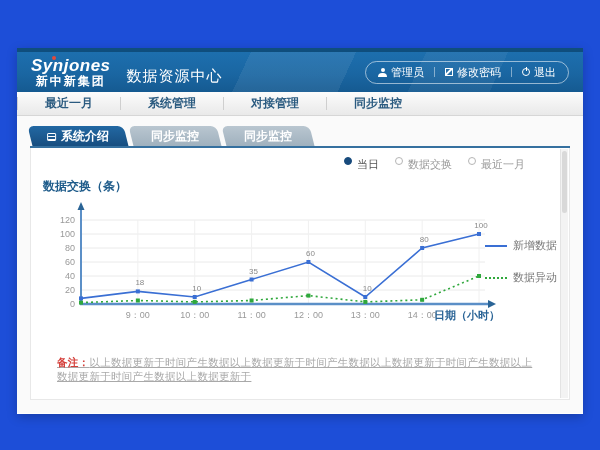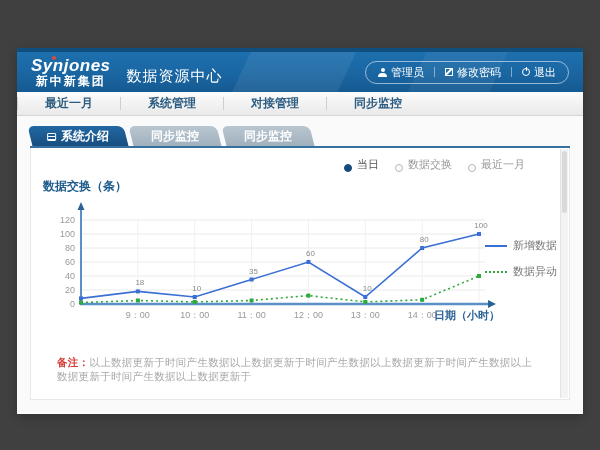--- a/index.html
+++ b/index.html
@@ -1,18 +1,18 @@
 <!DOCTYPE html>
 <html><head>
 <meta charset="utf-8">
 <style>
   * { margin:0; padding:0; box-sizing:border-box; }
   html,body { width:600px; height:450px; background:#ffffff; overflow:hidden;
               font-family:"Liberation Sans","DejaVu Sans",sans-serif; }
-  .page { position:relative; width:600px; height:450px; background:#404040; }
+  .page { position:relative; width:600px; height:450px; background:#1d4ed8; }
 
   .window { position:absolute; left:17px; top:48px; width:566px; height:366px;
             background:#ffffff; box-shadow:0 3px 10px rgba(0,0,0,.22); }
 
   
   .topstrip { height:4px; background:#0f4e7d; }
   .hdr { position:relative; height:40px; display:flex; align-items:center;
          padding:0 14px; overflow:hidden;
          background:linear-gradient(180deg,#1d6fae 0%,#1a66a2 55%,#155a91 100%); }
   .hdr::after { content:""; position:absolute; inset:0; pointer-events:none;
@@ -61,36 +61,36 @@
   .tab.inactive { width:88px; background:linear-gradient(180deg,#b9c6d0,#a0b1be); margin-left:5px; z-index:2; }
   .icon-doc { width:9px; height:8px; border:1px solid #fff; border-radius:1px;
               background:linear-gradient(180deg,transparent 2px,#fff 2px,#fff 3px,transparent 3px,
                           transparent 5px,#fff 5px,#fff 6px,transparent 6px); }
 
   .panel { position:relative; height:252px; background:#ffffff;
            border:1px solid #e8e8e8; border-top:none; }
 
   .filters { position:absolute; top:9px; right:44px; display:flex; gap:16px;
              font-size:11px; color:#999; }
-  .filter { display:flex; align-items:flex-end; gap:5px; cursor:pointer; }
+  .filter { display:flex; align-items:flex-start; gap:5px; cursor:pointer; }
   .filter.sel { color:#555; }
   .radio { width:8px; height:8px; border-radius:50%; border:1px solid #b5b5b5; background:#fff; }
   .radio.sel { background:#174a7c; border-color:#174a7c; }
 
   .y-title { position:absolute; top:30px; left:12px; font-size:12px; font-weight:bold; color:#1f5c8b; }
   .chart-wrap { position:absolute; top:46px; left:16px; width:455px; height:140px; }
-  .legend { position:absolute; top:90px; right:12px; display:flex; flex-direction:column; gap:11px;
+  .legend { position:absolute; top:90px; right:12px; display:flex; flex-direction:column; gap:17px;
             font-size:11px; color:#777; }
   .legend-item { display:flex; align-items:center; gap:6px; white-space:nowrap; }
   .sw { width:22px; height:0; }
   .sw.solid  { border-top:2px solid #3a6fd4; }
   .sw.dotted { border-top:2px dotted #2fa83c; }
 
   .note { position:absolute; top:208px; left:26px; right:34px;
-          font-size:10.5px; color:#a9a9a9; letter-spacing:.3px; }
+          font-size:10.5px; color:#a9a9a9; letter-spacing:.3px;text-decoration:underline; }
   .note-prefix { color:#d43f3a; font-weight:bold; }
 
   .scrollbar { position:absolute; top:1px; right:1px; bottom:1px; width:8px;
                background:#f3f3f3; border-left:1px solid #e3e3e3; }
   .scroll-thumb { position:absolute; top:2px; left:1px; width:5px; height:62px;
                   background:#d9d9d9; border-radius:3px; }
 </style>
 </head>
 <body>
 

